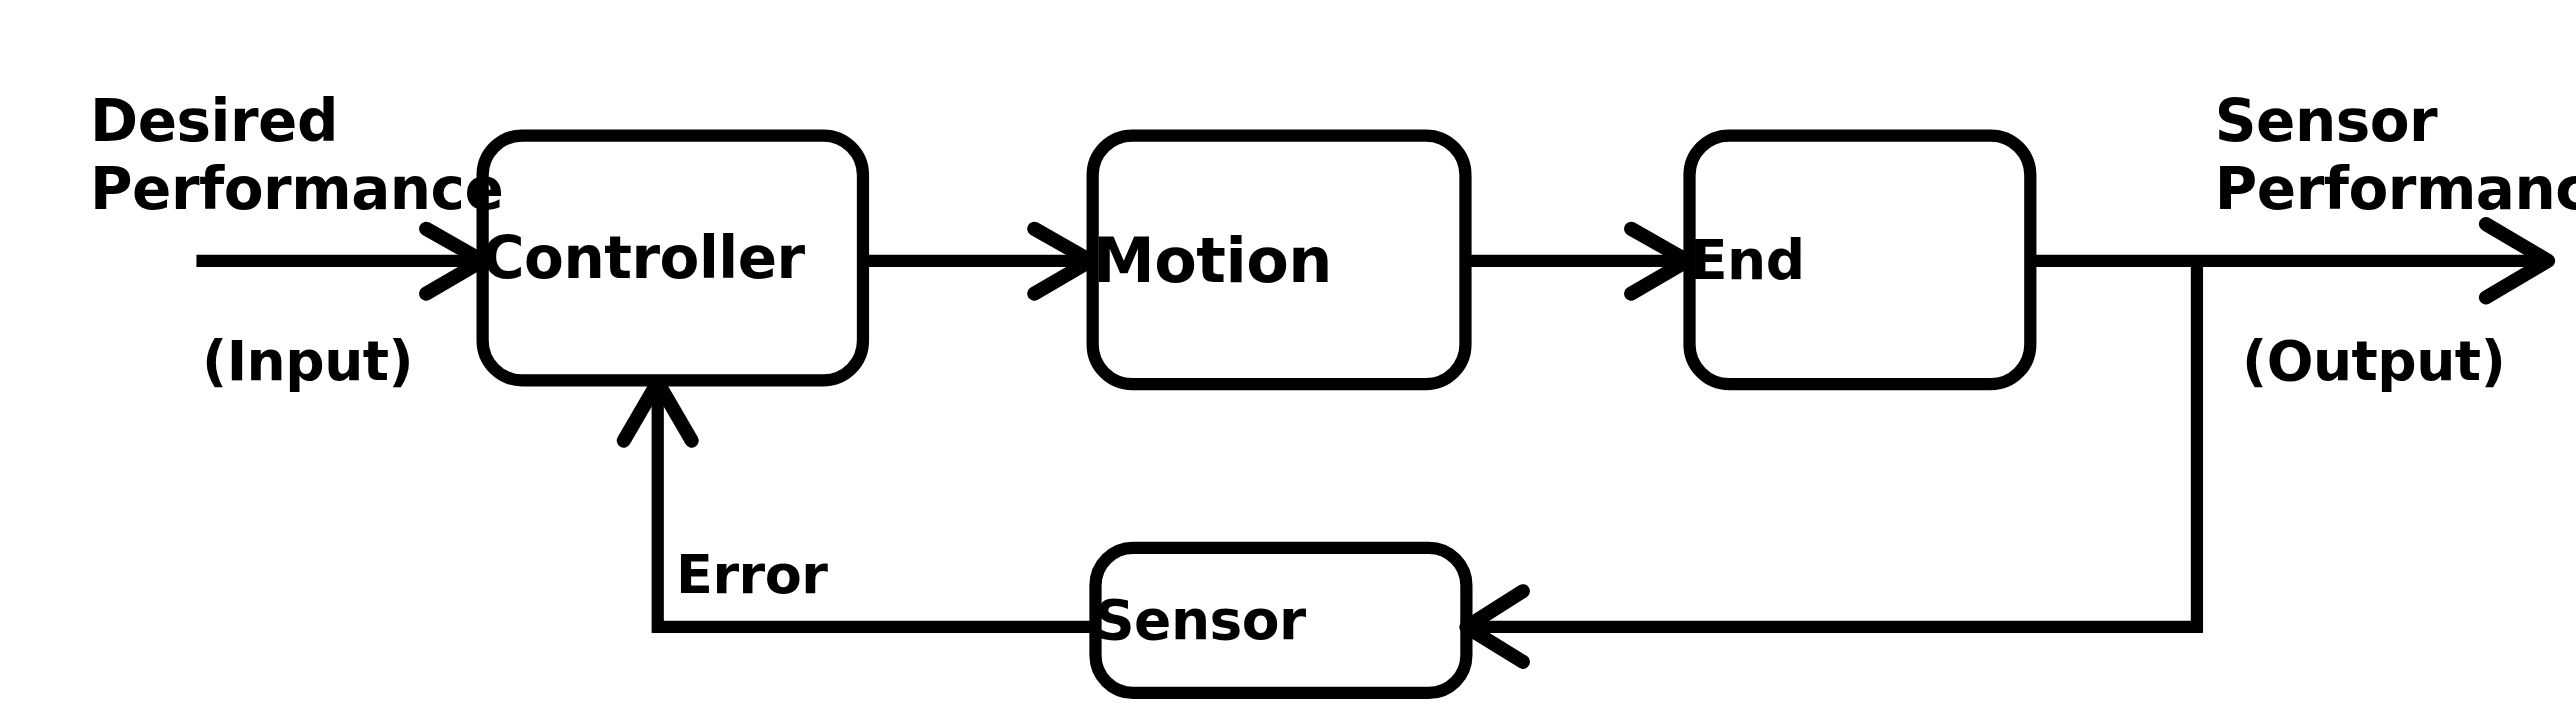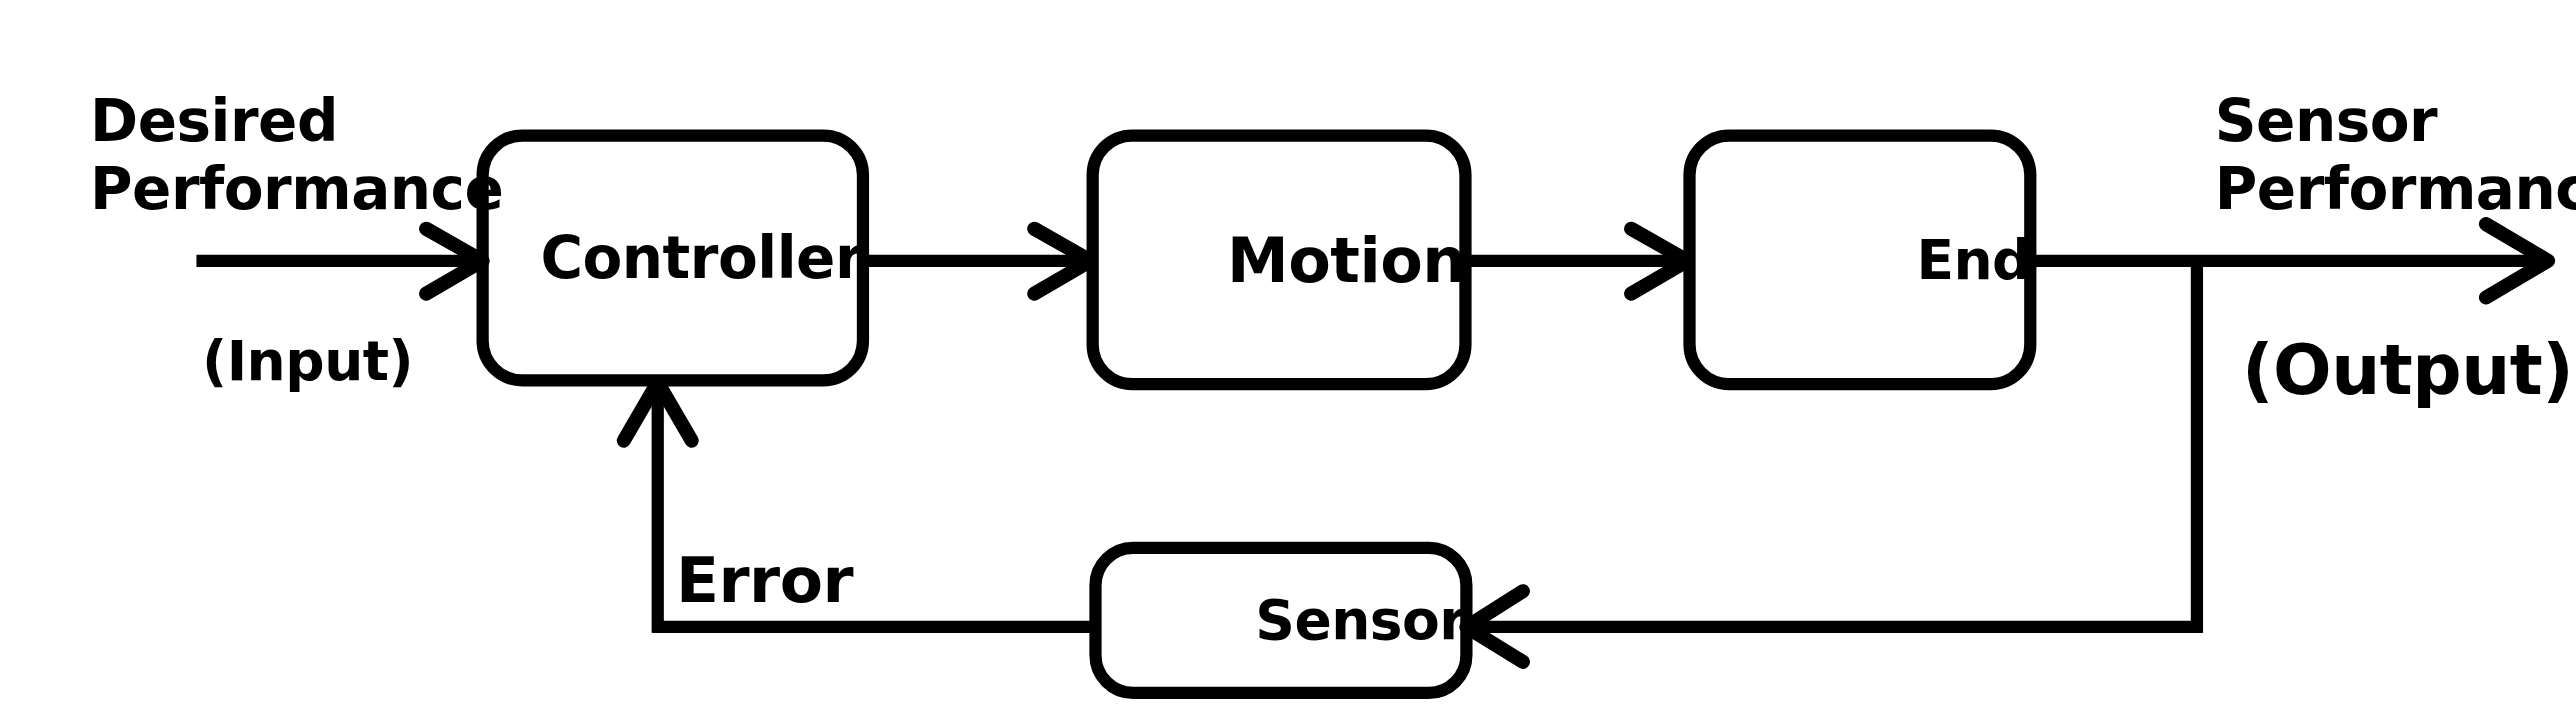--- a/index.html
+++ b/index.html
@@ -33,39 +33,39 @@
     font-family: "DejaVu Sans", sans-serif;
     font-weight: bold;
     white-space: pre;
     line-height: 1.16;
     letter-spacing: -0.5px;
     -webkit-font-smoothing: antialiased;
   }
   .blk-label {
     display: flex;
     flex-direction: column;
-    align-items: flex-end;
+    align-items: flex-start;
     justify-content: center;
     text-align: center;
     pointer-events: none;
   }
   .blk-label .ln { display: block; }
 
   
   .lbl-controller   { font-size: 58px; }
   .lbl-motion       { font-size: 62px; }
   .lbl-endeffector  { font-size: 55px; gap: 40px; }
   .lbl-sensor       { font-size: 55px; }
 
   
   .lbl-desired   { font-size: 58px; left: 11.3px;   top: 21px;  text-align: left; }
   .lbl-input     { font-size: 55px; left: 202px;  top: 330px; text-align: left; }
   .lbl-actual    { font-size: 58px; left: 2136px; top: 21px;  text-align: left; }
-  .lbl-output    { font-size: 69px; left: 2242px; top: 330px; text-align: center; }
-  .lbl-error     { font-size: 63px; left: 676px;  top: 544px; text-align: left; }
+  .lbl-output    { font-size: 55px; left: 2242px; top: 330px; text-align: center; }
+  .lbl-error     { font-size: 54px; left: 676px;  top: 544px; text-align: left; }
 </style>
 </head>
 <body>
 
 <div id="stage">
 
   <svg id="diagram-svg" viewBox="0 0 2735 768" xmlns="http://www.w3.org/2000/svg">
 
     <rect x="512" y="144" width="404" height="260" rx="42" ry="42" fill="#ffffff" stroke="#000000" stroke-width="13"></rect>
 

